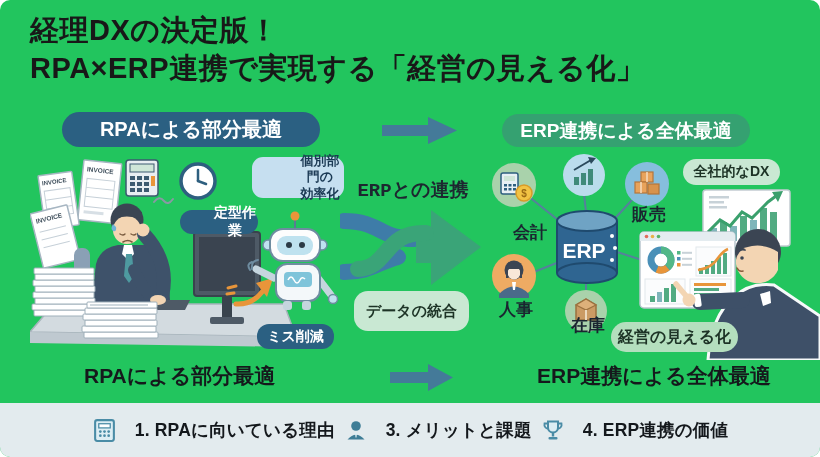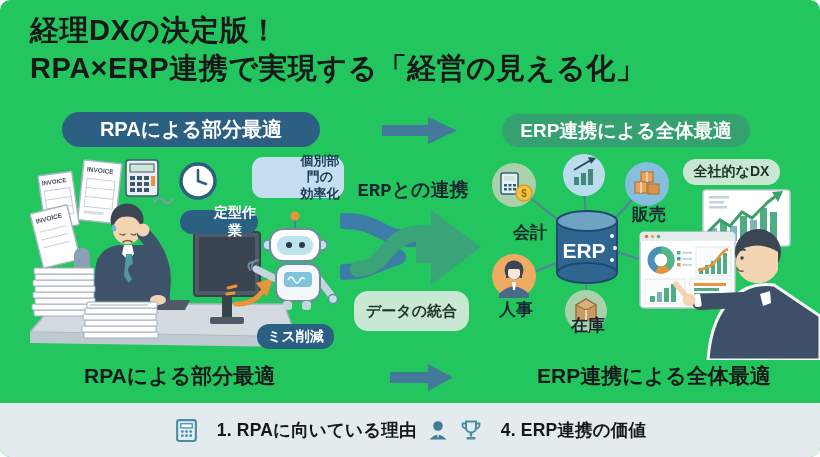--- a/index.html
+++ b/index.html
@@ -327,20 +327,21 @@
       <circle cx="292" cy="116" r="4" fill="#f3d5b3"></circle>
     </g>
   </svg>
 
   <div class="abs module-label" style="left:508px; top:205px;margin-top:16px;">会計</div>
   <div class="abs module-label" style="left:627px; top:203px;font-family:Liberation Serif, serif;">販売</div>
   <div class="abs module-label" style="left:494px; top:298px;">人事</div>
   <div class="abs module-label" style="left:566px; top:314px;">在庫</div>
 
   <div class="abs pill tag-lightgreen" style="left:683px; top:159px; width:97px; height:26px; border-radius:13px; font-size:14px;">全社的なDX</div>
+  <div class="abs pill" style="left:611px; top:322px; width:127px; height:30px; border-radius:15px; font-size:16px; background:#b4dfbe; color:#1d3326;">経営の見える化</div>
 
   <div class="abs caption" style="left:84px; top:362px;">RPAによる部分最適</div>
   <svg class="abs" style="left:390px; top:364px;" width="64" height="27" viewBox="0 0 64 27">
     <polygon points="0,8 38,8 38,0 63,13.5 38,27 38,19 0,19" fill="#447a99"></polygon>
   </svg>
   <div class="abs caption" style="left:537px; top:362px;">ERP連携による全体最適</div>
 
   <div class="footer">
     <div class="footer-item">
       <svg width="25" height="25" viewBox="0 0 24 24">
@@ -356,20 +357,21 @@
         </g>
       </svg>
       <span class="footer-label">1. RPAに向いている理由</span>
     </div>
     <div class="footer-item">
       <svg width="24" height="25" viewBox="0 0 24 24">
         <circle cx="12" cy="7.5" r="4.8" fill="#3e7d96"></circle>
         <path d="M3.5,21 Q12,11.5 20.5,21 Z" fill="#3e7d96"></path>
         <polygon points="11,14 13,14 12.5,19 11.5,19" fill="#ddeef4"></polygon>
       </svg>
+      <span class="footer-label">3. メリットと課題</span>
     </div>
     <div class="footer-item">
       <svg width="24" height="25" viewBox="0 0 24 24">
         <path d="M7,3 h10 v6 a5,5 0 0 1 -10,0 Z" fill="#ddeef4" stroke="#4a8ca6" stroke-width="2"></path>
         <path d="M7,5 H3.5 a3.5,4 0 0 0 4,5" fill="none" stroke="#4a8ca6" stroke-width="1.8"></path>
         <path d="M17,5 h3.5 a3.5,4 0 0 1 -4,5" fill="none" stroke="#4a8ca6" stroke-width="1.8"></path>
         <rect x="10.8" y="14" width="2.4" height="4" fill="#4a8ca6"></rect>
         <rect x="7.5" y="18.5" width="9" height="2.6" rx="1" fill="#4a8ca6"></rect>
       </svg>
       <span class="footer-label">4. ERP連携の価値</span>

